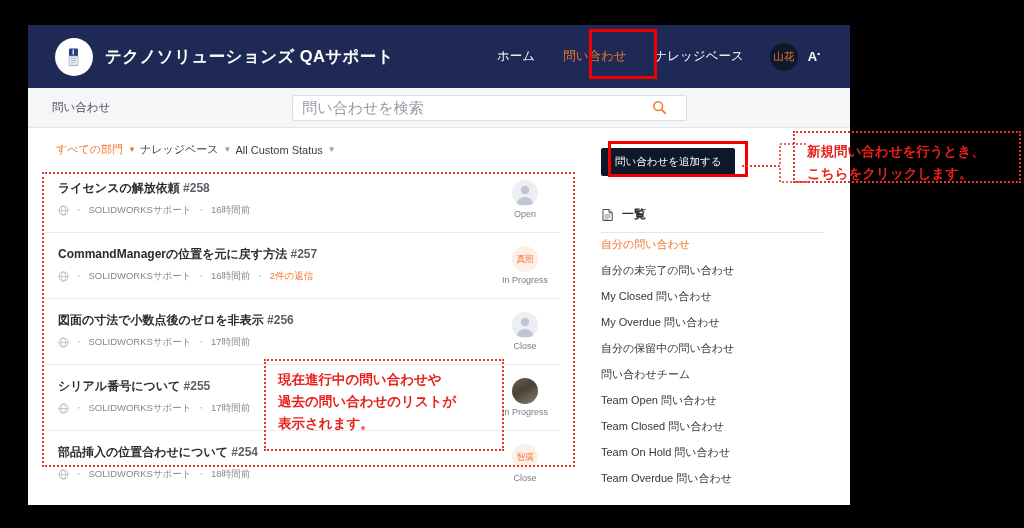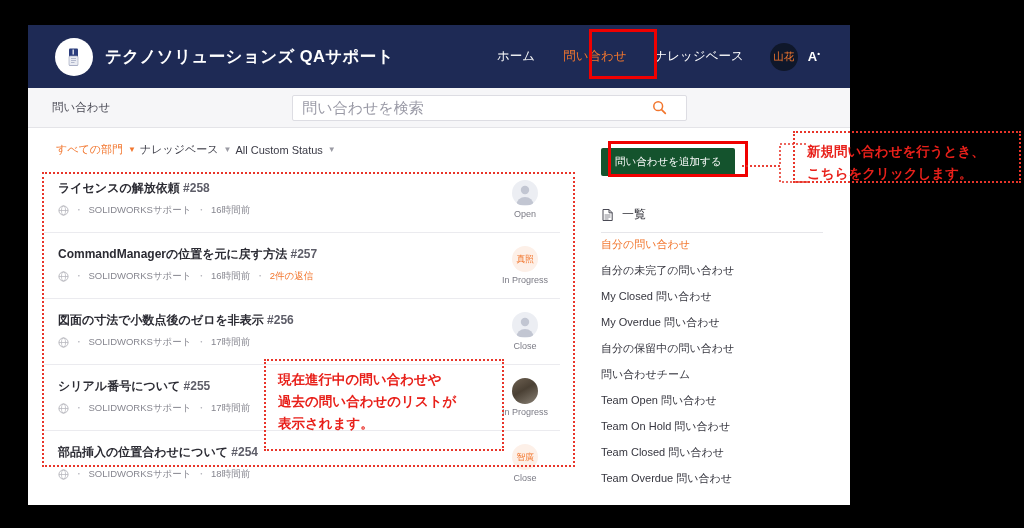--- a/index.html
+++ b/index.html
@@ -302,21 +302,21 @@
 
   .status-label {
     font-size: 9px;
     color: #7b7b85;
     text-align: center;
     line-height: 11px;
   }
 
   
   .add-btn {
-    background: #14532d;
+    background: #0f172a;
     color: #ffffff;
     font-size: 10.5px;
     border: none;
     border-radius: 2px;
     padding: 7px 14px;
     cursor: pointer;
     font-family: "Liberation Sans", "DejaVu Sans", sans-serif;
     white-space: nowrap;
   }
 
@@ -324,21 +324,21 @@
     display: flex;
     align-items: center;
     gap: 7px;
     margin-top: 30px;
     padding-bottom: 9px;
     border-bottom: 1px solid #e6e6ea;
     width: 222px;
   }
   .views-title {
     font-size: 12px;
-    font-weight: normal;
+    font-weight: bold;
     color: #2b2b33;
   }
 
   .views-list {
     margin-top: 4px;
     display: flex;
     flex-direction: column;
     gap: 11px;
   }
   .view-item {
@@ -599,22 +599,22 @@
         </div>
 
         <div class="views-list">
           <div class="view-item active">自分の問い合わせ</div>
           <div class="view-item">自分の未完了の問い合わせ</div>
           <div class="view-item">My Closed 問い合わせ</div>
           <div class="view-item">My Overdue 問い合わせ</div>
           <div class="view-item">自分の保留中の問い合わせ</div>
           <div class="view-item">問い合わせチーム</div>
           <div class="view-item">Team Open 問い合わせ</div>
+          <div class="view-item">Team Closed 問い合わせ</div>
           <div class="view-item">Team On Hold 問い合わせ</div>
-          <div class="view-item">Team Closed 問い合わせ</div>
           <div class="view-item">Team Overdue 問い合わせ</div>
         </div>
 
       </div>
 
     </div>
   </div>
 
   <div class="anno-solid-box" style="left:589px; top:29px; width:68px; height:50px;"></div>
 

